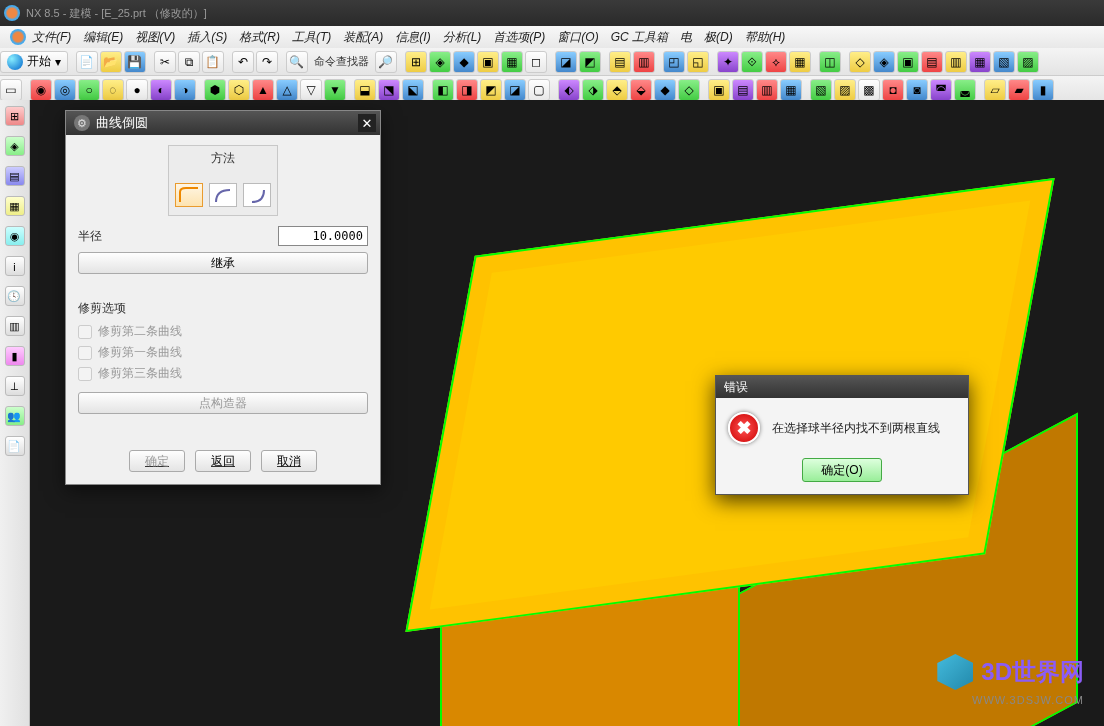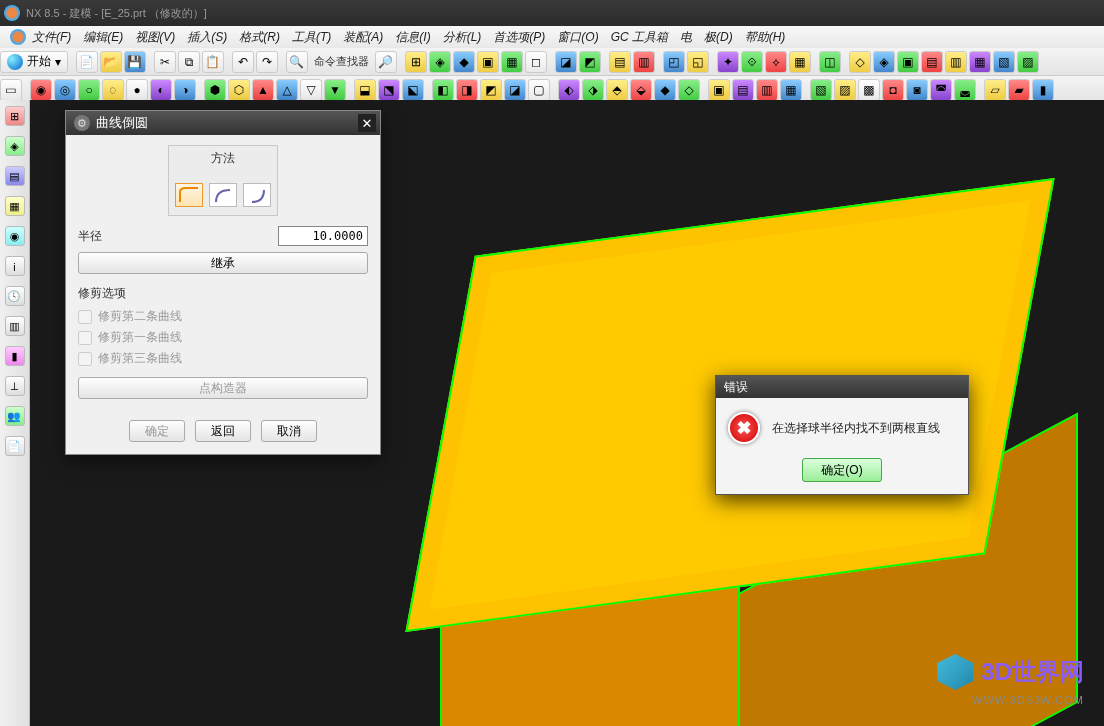--- a/index.html
+++ b/index.html
@@ -40,25 +40,25 @@
 .dlg-title .gear { width:16px; height:16px; background:#777; border-radius:50%; margin-right:6px; display:flex; align-items:center; justify-content:center; color:#ddd; font-size:11px; }
 .dlg-close { position:absolute; right:4px; top:3px; width:18px; height:18px; background:#222; color:#fff; display:flex; align-items:center; justify-content:center; font-size:13px; }
 .dlg-body { padding:10px 12px 12px 12px; font-size:12px; color:#333; }
 .method-box { border:1px solid #c8c8c8; background:#ececec; padding:4px 6px 8px 6px; width:110px; margin:0 auto 10px auto; text-align:center; }
 .method-label { font-size:12px; margin-bottom:16px; }
 .method-icons { display:flex; gap:6px; justify-content:center; }
 .m-icon { width:28px; height:24px; border:1px solid #bbb; background:#fff; display:flex; align-items:center; justify-content:center; }
 .m-icon.sel { border:1px solid #e99b2f; background:linear-gradient(#fff6e5,#fde3b0); }
 .row { display:flex; align-items:center; justify-content:space-between; margin-bottom:6px; }
 .num-input { width:90px; height:20px; border:1px solid #888; background:#fff; font-size:12px; text-align:right; padding-right:4px; font-family:monospace; }
-.wide-btn { width:100%; height:22px; background:linear-gradient(#fefefe,#e4e4e4); border:1px solid #aaa; border-radius:3px; font-size:12px; margin-bottom:11px; }
+.wide-btn { width:100%; height:22px; background:linear-gradient(#fefefe,#e4e4e4); border:1px solid #aaa; border-radius:3px; font-size:12px; margin-bottom:26px; }
 .group-title { font-weight:400; margin-bottom:6px; }
 .chk { display:flex; align-items:center; gap:6px; color:#999; margin-bottom:4px; }
 .chk input { width:14px; height:14px; }
-.btn-row { display:flex; gap:10px; justify-content:center; margin-top:10px; }
+.btn-row { display:flex; gap:10px; justify-content:center; margin-top:10px;text-decoration:underline; }
 .d-btn { width:56px; height:22px; background:linear-gradient(#fefefe,#e4e4e4); border:1px solid #aaa; border-radius:3px; font-size:12px; }
 .d-btn:disabled { color:#999; }
 
 .err-dlg { position:absolute; left:715px; top:375px; width:254px; background:#f4f4f4; border:1px solid #555; box-shadow:0 6px 20px rgba(0,0,0,0.7); }
 .err-title { height:22px; background:linear-gradient(#555,#333); color:#fff; font-size:12px; display:flex; align-items:center; padding-left:8px; }
 .err-body { padding:14px 12px; display:flex; align-items:center; gap:12px; }
 .err-icon { width:32px; height:32px; border-radius:50%; background:radial-gradient(circle,#f55,#c00); display:flex; align-items:center; justify-content:center; color:#fff; font-size:18px; font-weight:bold; border:2px solid #fff; box-shadow:0 0 4px rgba(0,0,0,0.5); }
 .err-msg { font-size:12px; color:#222; }
 .err-btns { display:flex; justify-content:center; padding-bottom:12px; }
 .err-ok { width:80px; height:24px; background:linear-gradient(#dfd,#9e9); border:1px solid #4a4; border-radius:3px; font-size:12px; }

